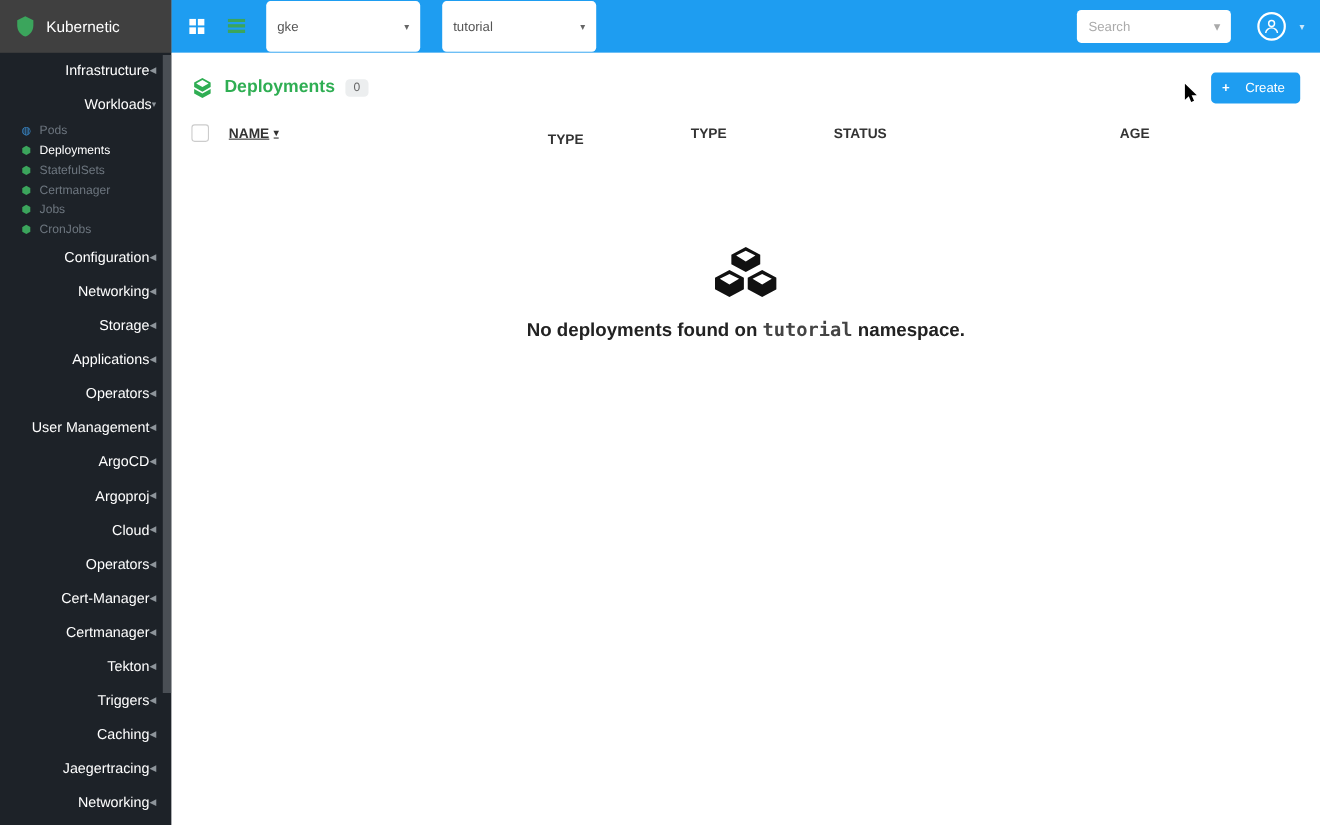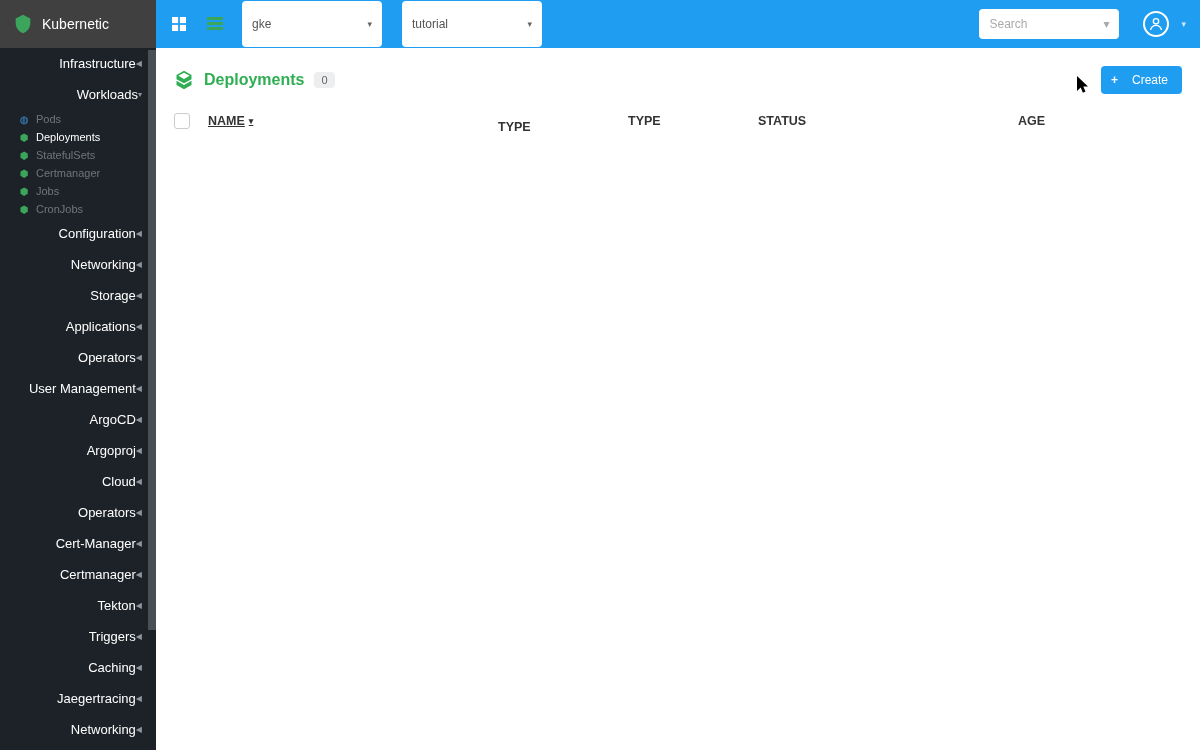--- a/index.html
+++ b/index.html
@@ -390,19 +390,33 @@
     <div class="th-name">
       <span>NAME</span>
       <span class="sort-caret">▾</span>
     </div>
     <div class="th-type">TYPE</div>
     <div class="th-ready">TYPE</div>
     <div class="th-status">STATUS</div>
     <div class="th-age">AGE</div>
   </div>
 
+  <div class="empty">
+    <div class="empty-icon">
+      <svg width="56" height="50" viewBox="0 0 64 56">
+        <g fill="#111">
+          <path d="M32 0 17 8v10l15 8 15-8V8L32 0Zm0 4 10 5-10 6-10-6 10-5Z"></path>
+          <path d="M15 24 0 32v12l15 8 15-8V32l-15-8Zm0 4 10 5-10 6-10-6 10-5Z"></path>
+          <path d="M49 24 34 32v12l15 8 15-8V32L49 24Zm0 4 10 5-10 6-10-6 10-5Z"></path>
+        </g>
+      </svg>
+    </div>
+    <div class="empty-text">
+      <span>No deployments found on </span><code>tutorial</code><span> namespace.</span>
+    </div>
+  </div>
 </div>
 
 <div class="cursor">
   <svg width="14" height="18" viewBox="0 0 14 18">
       <path fill="#000" d="M0 0v15l3.7-3.5 2.2 5.2 2.6-1.1-2.2-5.1H11L0 0Z"></path>
     </svg>
 </div>
 
 </body></html>

